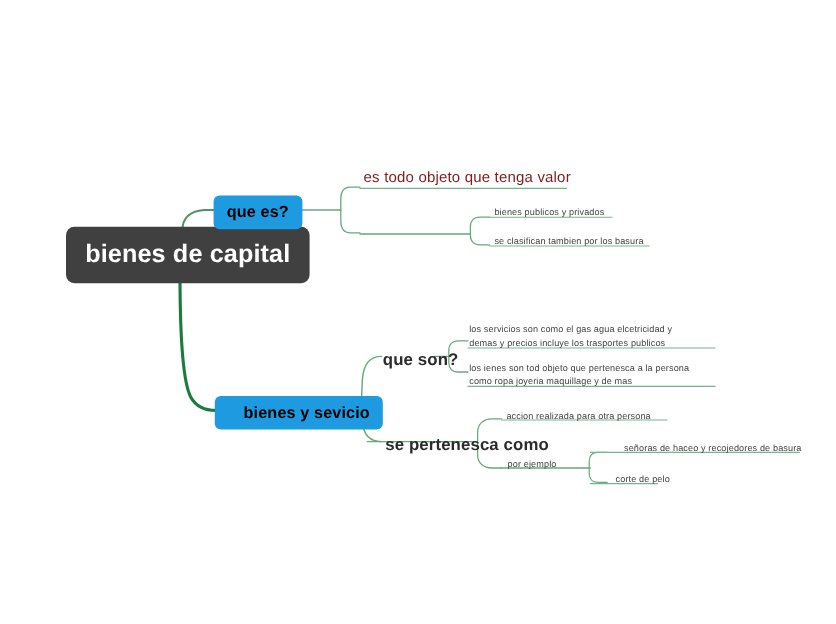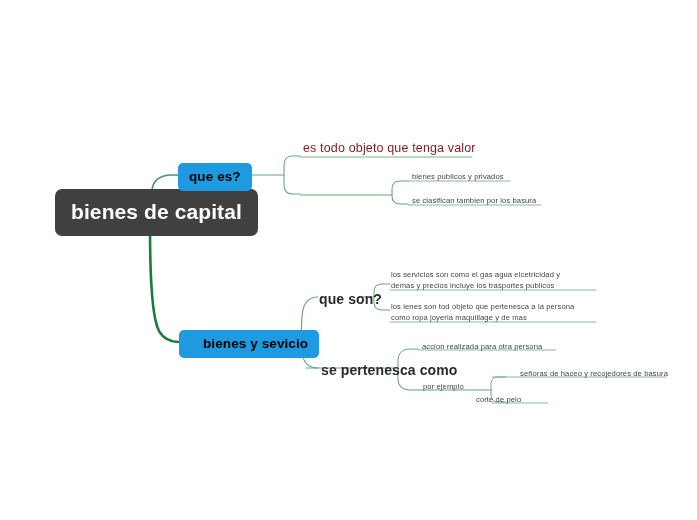--- a/index.html
+++ b/index.html
@@ -178,17 +178,17 @@
   </div>
 
   <div class="node leaf-text" style="left:423px; top:381px;">
     <span>por ejemplo</span>
   </div>
 
   <div class="node leaf-text" style="left:496px; top:368px;margin-left:24px;">
     <span>señoras de haceo y recojedores de basura</span>
   </div>
 
-  <div class="node leaf-text" style="left:476px; top:394px;">
+  <div class="node leaf-text" style="left:513px; top:394px;">
     <span>corte de pelo</span>
   </div>
 
 </div>
 
 </body></html>

